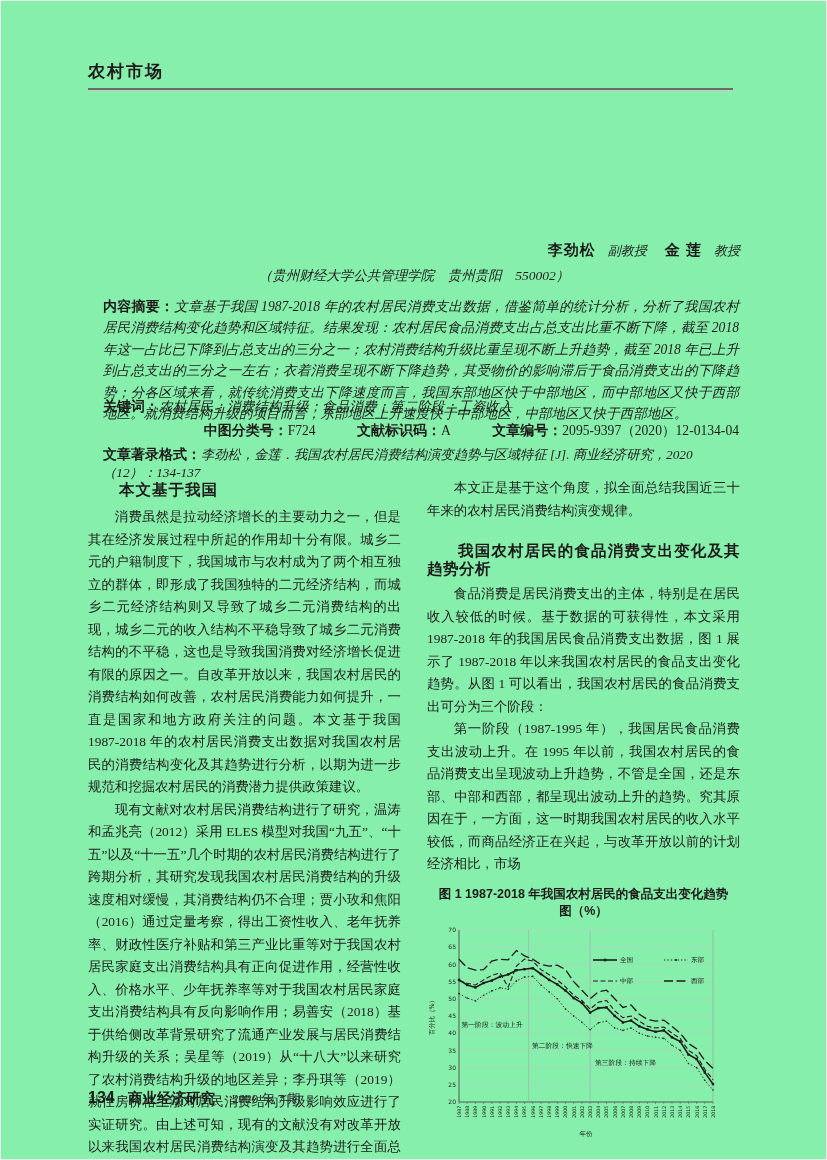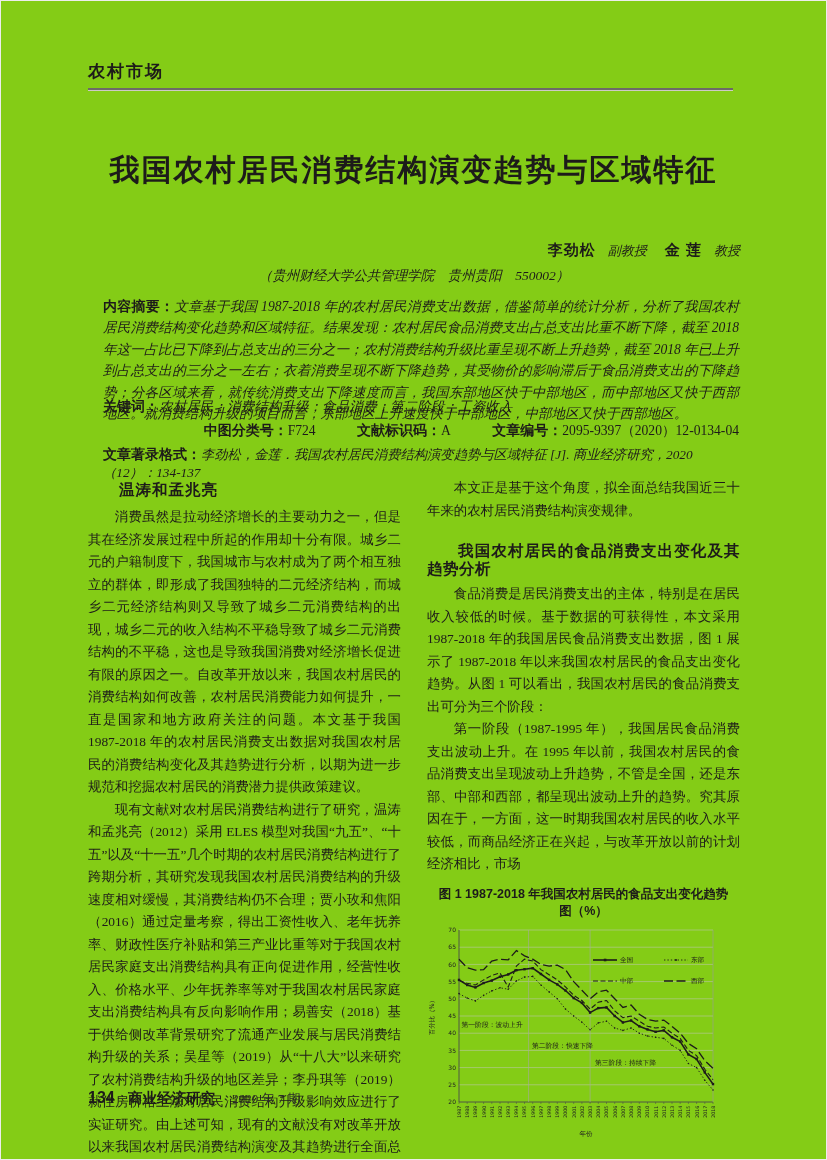--- a/index.html
+++ b/index.html
@@ -1,17 +1,17 @@
 <!DOCTYPE html>
 <html><head>
 <meta charset="utf-8">
 <style>
   html,body{margin:0;padding:0;background:#ffffff;}
   .page{
-    position:relative;width:827px;height:1160px;background:#84cc16;
+    position:relative;width:827px;height:1160px;background:#86efac;
     overflow:hidden;color:#1d1b1a;
     box-shadow:inset 0 0 0 1px #ececec;
     font-family:"Liberation Serif","DejaVu Serif",serif;
   }
   .kai{font-family:"Liberation Serif","DejaVu Serif",serif;font-style:italic;}
 
   .header-label{position:absolute;left:88px;top:60px;font-family:"Liberation Sans","DejaVu Sans",sans-serif;
     font-weight:bold;font-size:17px;letter-spacing:2px;}
   .header-rule{position:absolute;left:88px;top:88px;width:645px;height:2px;background:#6d6a67;border-bottom:1px solid #cdc9c6;}
 
@@ -54,21 +54,20 @@
   .footer-issue{font-size:13px;margin-left:14px;color:#2a2a2a;}
 </style>
 </head>
 <body>
 
 <div class="page">
 
   <div class="header-label">农村市场</div>
   <div class="header-rule"></div>
 
-  <h1 class="article-title" style="margin:0;">我国农村居民消费结构演变趋势与区域特征</h1>
 
   <div class="authors-line">
     <span class="author-name">李劲松</span>
     <span class="author-title">副教授</span>
     <span class="author-name">金 莲</span>
     <span class="author-title" style="margin-right:0;">教授</span>
   </div>
   <div class="affiliation">（贵州财经大学公共管理学院　贵州贵阳　550002）</div>
 
   <div class="abstract-block kai">
@@ -83,21 +82,21 @@
     <span class="block-label">中图分类号：</span><span>F724</span><span class="gap"></span>
     <span class="block-label">文献标识码：</span><span>A</span><span class="gap"></span>
     <span class="block-label">文章编号：</span><span>2095-9397（2020）12-0134-04</span>
   </div>
 
   <div class="citation-line">
     <span class="block-label">文章著录格式：</span><span class="kai">李劲松，金莲．我国农村居民消费结构演变趋势与区域特征 [J]. 商业经济研究，2020（12）：134-137</span>
   </div>
 
   <div class="col col-left">
-    <h2 class="col-heading">温涛和孟兆亮</h2>
+    <h2 class="col-heading">本文基于我国</h2>
     <p>消费虽然是拉动经济增长的主要动力之一，但是其在经济发展过程中所起的作用却十分有限。城乡二元的户籍制度下，我国城市与农村成为了两个相互独立的群体，即形成了我国独特的二元经济结构，而城乡二元经济结构则又导致了城乡二元消费结构的出现，城乡二元的收入结构不平稳导致了城乡二元消费结构的不平稳，这也是导致我国消费对经济增长促进有限的原因之一。自改革开放以来，我国农村居民的消费结构如何改善，农村居民消费能力如何提升，一直是国家和地方政府关注的问题。本文基于我国 1987-2018 年的农村居民消费支出数据对我国农村居民的消费结构变化及其趋势进行分析，以期为进一步规范和挖掘农村居民的消费潜力提供政策建议。</p>
     <p>现有文献对农村居民消费结构进行了研究，温涛和孟兆亮（2012）采用 ELES 模型对我国“九五”、“十五”以及“十一五”几个时期的农村居民消费结构进行了跨期分析，其研究发现我国农村居民消费结构的升级速度相对缓慢，其消费结构仍不合理；贾小玫和焦阳（2016）通过定量考察，得出工资性收入、老年抚养率、财政性医疗补贴和第三产业比重等对于我国农村居民家庭支出消费结构具有正向促进作用，经营性收入、价格水平、少年抚养率等对于我国农村居民家庭支出消费结构具有反向影响作用；易善安（2018）基于供给侧改革背景研究了流通产业发展与居民消费结构升级的关系；吴星等（2019）从“十八大”以来研究了农村消费结构升级的地区差异；李丹琪等（2019）就住房价格上涨对居民消费结构升级影响效应进行了实证研究。由上述可知，现有的文献没有对改革开放以来我国农村居民消费结构演变及其趋势进行全面总结。</p>
   </div>
 
   <div class="col col-right">
     <p class="cont-para">本文正是基于这个角度，拟全面总结我国近三十年来的农村居民消费结构演变规律。</p>
     <h2 class="sec2-heading">我国农村居民的食品消费支出变化及其趋势分析</h2>
     <p>食品消费是居民消费支出的主体，特别是在居民收入较低的时候。基于数据的可获得性，本文采用 1987-2018 年的我国居民食品消费支出数据，图 1 展示了 1987-2018 年以来我国农村居民的食品支出变化趋势。从图 1 可以看出，我国农村居民的食品消费支出可分为三个阶段：</p>
     <p>第一阶段（1987-1995 年），我国居民食品消费支出波动上升。在 1995 年以前，我国农村居民的食品消费支出呈现波动上升趋势，不管是全国，还是东部、中部和西部，都呈现出波动上升的趋势。究其原因在于，一方面，这一时期我国农村居民的收入水平较低，而商品经济正在兴起，与改革开放以前的计划经济相比，市场</p>
 

